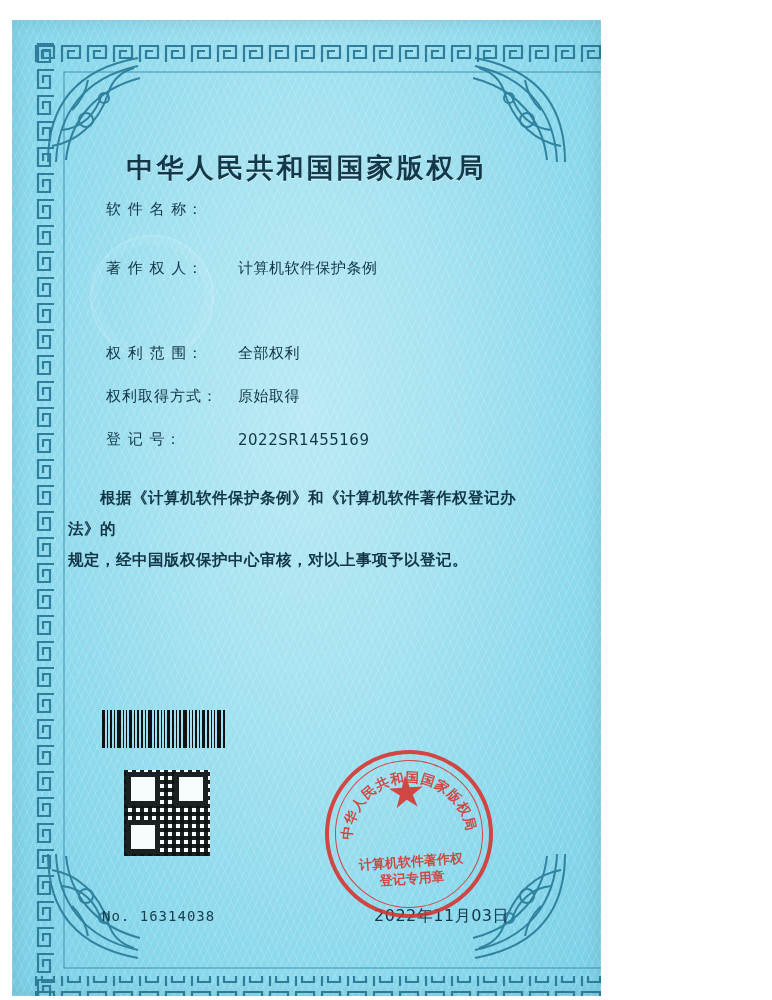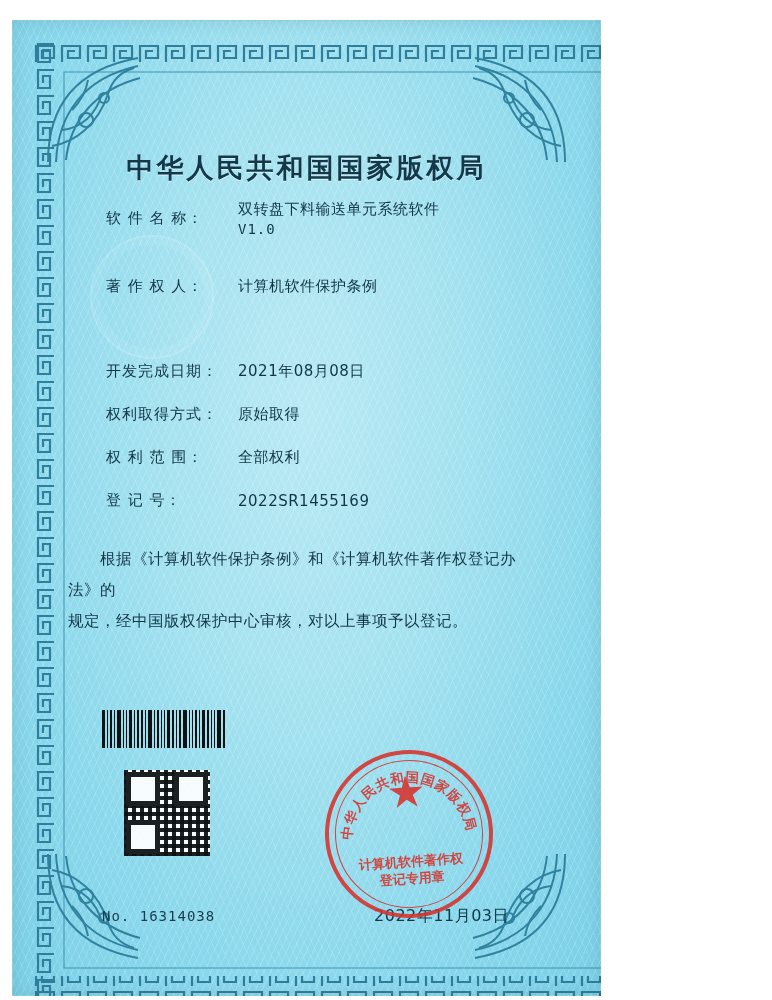--- a/index.html
+++ b/index.html
@@ -163,21 +163,21 @@
   .field-row.spaced { margin-bottom: 24px; }
 
   .statement {
     margin-top: 34px;
     font-family: "DejaVu Sans", "Liberation Sans", sans-serif;
     font-size: 15.5px;
     color: #123646;
     line-height: 2.0;
     letter-spacing: 0.5px;
   }
-  .statement p { margin: 0; }
+  .statement p { margin: 0; font-weight: bold; }
   .statement .indent { text-indent: 32px; }
 
   
   .codes {
     position: absolute;
     left: 90px;
     top: 690px;
   }
   .barcode {
     display: flex;
@@ -389,50 +389,42 @@
     <div class="content">
 
       <div class="title-cn">中华人民共和国国家版权局</div>
 
 
 
       <div class="fields">
 
         <div class="field-row">
           <div class="field-label">软 件 名 称：</div>
-          <div class="field-value">
-            <span>双转盘下料输送单元系统软件</span>
-            <span class="line2">V1.0</span>
-          </div>
         </div>
 
         <div class="gap-lg"></div>
 
         <div class="field-row">
           <div class="field-label">著 作 权 人：</div>
           <div class="field-value">计算机软件保护条例</div>
         </div>
 
         <div class="gap-lg"></div>
         <div class="gap-md"></div>
 
+
+
         <div class="field-row spaced">
-          <div class="field-label">开发完成日期：</div>
-          <div class="field-value">2021年08月08日</div>
+          <div class="field-label">权 利 范 围：</div>
+          <div class="field-value">全部权利</div>
         </div>
-
 
         <div class="field-row spaced">
           <div class="field-label">权利取得方式：</div>
           <div class="field-value">原始取得</div>
-        </div>
-
-        <div class="field-row spaced">
-          <div class="field-label">权 利 范 围：</div>
-          <div class="field-value">全部权利</div>
         </div>
 
         <div class="field-row">
           <div class="field-label">登 记 号：</div>
           <div class="field-value">2022SR1455169</div>
         </div>
 
       </div>
 
       <div class="statement">

